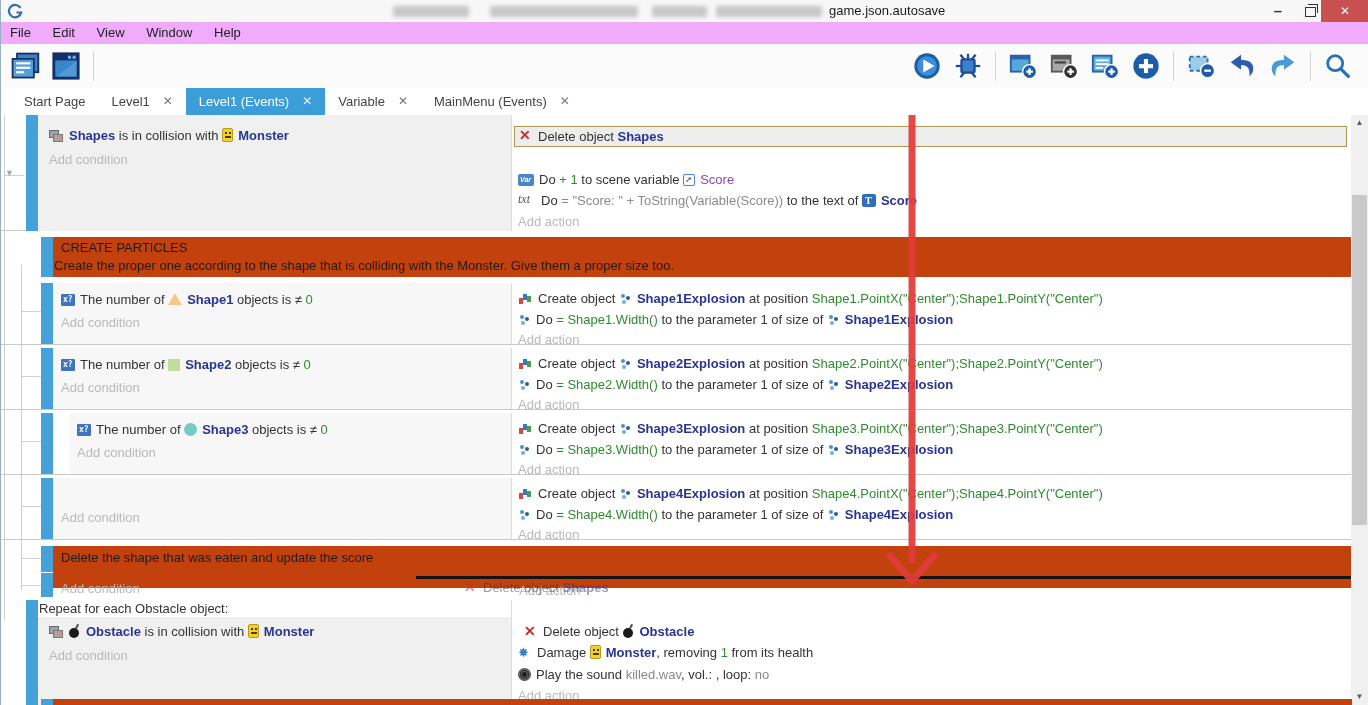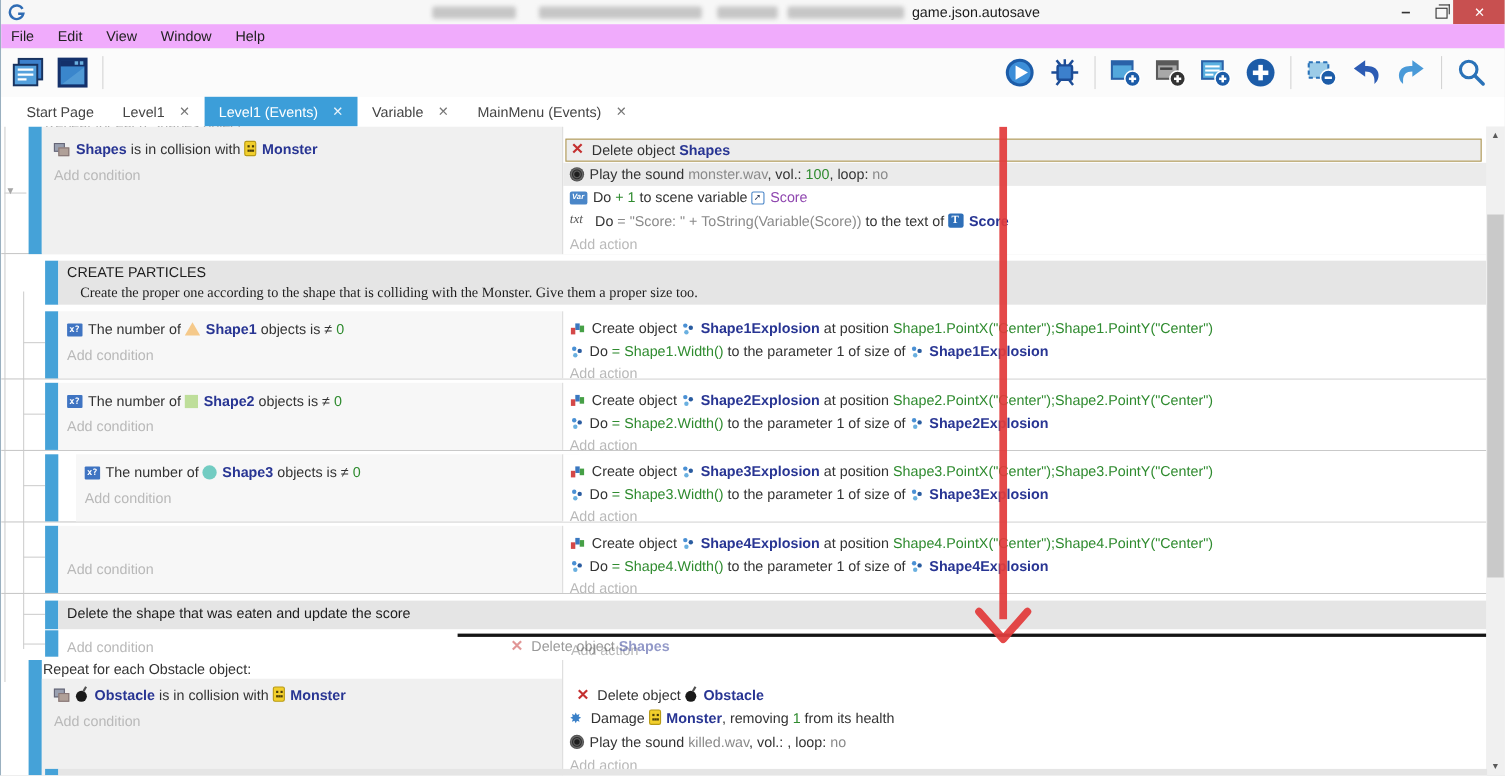--- a/index.html
+++ b/index.html
@@ -39,23 +39,23 @@
   
   .events{position:absolute;top:115px;left:0;width:1351px;height:590px;background:#fff;overflow:hidden;}
   .blk{position:absolute;left:0;width:1351px;}
   .ebar{position:absolute;width:12px;background:#45a2d8;}
   .condcol{position:absolute;background:#f0f0f0;}
   .subcond{background:#f7f7f7;}
   .actcol{position:absolute;background:#fff;border-left:1px solid #dcdcdc;box-sizing:border-box;}
   .line{position:absolute;height:20px;line-height:20px;white-space:nowrap;}
   .addlink{color:#b9b9b9;}
   .evheader{position:absolute;color:#333;white-space:nowrap;}
-  .comment{position:absolute;background:#e5e5e5;overflow:hidden;}
+  .comment{position:absolute;background:#c2410c;overflow:hidden;}
   .ctitle{position:absolute;left:8px;top:3px;color:#1d1d1d;}
-  .cbody{position:absolute;left:20px;top:21px;color:#1d1d1d;font-family:Liberation Serif, serif;}
+  .cbody{position:absolute;left:1px;top:21px;color:#1d1d1d;}
   .ev1{top:0;height:116px;border-bottom:1px solid #c9c9c9;box-sizing:border-box;}
   .sub{height:62px;border-bottom:1px solid #c9c9c9;box-sizing:border-box;}
   .s0{top:168px}.s1{top:233px}.s2{top:298px}.s3{top:363px}
   .ghostrow{top:458px;height:26px;}
   .ev2{top:485px;height:105px;}
   .selrow{position:absolute;left:2px;top:11px;width:833px;height:21px;border:1px solid #b09752;background:#ededed;box-sizing:border-box;line-height:19px;padding-left:4px;white-space:nowrap;}
   .hlrow{position:absolute;left:0;top:33px;width:840px;height:21px;background:#ebebeb;line-height:21px;padding-left:6px;box-sizing:border-box;white-space:nowrap;}
   .dropline{position:absolute;left:415px;top:3px;width:936px;height:3px;background:#141414;}
   .ghost{position:absolute;left:463px;top:5px;opacity:.5;white-space:nowrap;}
   
@@ -288,21 +288,20 @@
 
     <div class="blk ev1">
       <div class="evheader" style="left:40px;top:-9px">Repeat for each Shapes object:</div>
       <div class="ebar" style="left:25px;top:0;height:116px"></div>
       <div class="condcol" style="left:37px;top:0;width:473px;height:116px">
         <div class="line" style="left:11px;top:11px"><span class="ic ic-collision-icon"></span><span class="seg seg-o">Shapes</span><span class="seg seg-n"> is in collision with </span><span class="ic ic-monster-icon"></span><span class="seg seg-o">Monster</span></div>
         <div class="line addlink" style="left:11px;top:35px">Add condition</div>
       </div>
       <div class="actcol" style="left:510px;top:0;width:841px;height:116px">
         <div class="selrow"><span class="ic ic-delete-icon"></span><span class="seg seg-n">Delete object </span><span class="seg seg-o">Shapes</span></div>
-        <div class="hlrow"><span class="ic ic-sound-icon"></span><span class="seg seg-n">Play the sound </span><span class="seg seg-d">monster.wav</span><span class="seg seg-n">, vol.: </span><span class="seg seg-g">100</span><span class="seg seg-n">, loop: </span><span class="seg seg-d">no</span></div>
         <div class="line" style="left:6px;top:55px"><span class="ic ic-variable-icon"></span><span class="seg seg-n">Do </span><span class="seg seg-g">+ 1</span><span class="seg seg-n"> to scene variable </span><span class="ic ic-scene-variable-icon"></span><span class="seg seg-p">Score</span></div>
         <div class="line" style="left:6px;top:76px"><span class="ic ic-text-action-icon"></span><span class="seg seg-n">Do </span><span class="seg seg-d">= "Score: " + ToString(Variable(Score))</span><span class="seg seg-n"> to the text of </span><span class="ic ic-text-object-icon"></span><span class="seg seg-o">Score</span></div>
         <div class="line addlink" style="left:6px;top:97px">Add action</div>
       </div>
     </div>
 
     <div class="ebar" style="left:40px;top:122px;height:40px"></div>
     <div class="comment" style="left:52px;top:122px;width:1299px;height:40px">
       <div class="ctitle">CREATE PARTICLES</div>
       <div class="cbody">Create the proper one according to the shape that is colliding with the Monster. Give them a proper size too.</div>
@@ -353,21 +352,21 @@
         <div class="line addlink" style="left:8px;top:30px">Add condition</div>
       </div>
       <div class="actcol" style="left:510px;top:0;width:841px;height:61px">
         <div class="line" style="left:6px;top:6px"><span class="ic ic-create-icon"></span><span class="seg seg-n">Create object </span><span class="ic ic-particle-icon"></span><span class="seg seg-o">Shape4Explosion</span><span class="seg seg-n"> at position </span><span class="seg seg-g">Shape4.PointX("Center");Shape4.PointY("Center")</span></div>
         <div class="line" style="left:6px;top:27px"><span class="ic ic-particle-icon"></span><span class="seg seg-n">Do </span><span class="seg seg-g">= Shape4.Width()</span><span class="seg seg-n"> to the parameter 1 of size of </span><span class="ic ic-particle-icon"></span><span class="seg seg-o">Shape4Explosion</span></div>
         <div class="line addlink" style="left:6px;top:47px">Add action</div>
       </div>
     </div>
 
     <div class="ebar" style="left:40px;top:431px;height:26px"></div>
-    <div class="comment" style="left:52px;top:431px;width:1299px;height:26px">
+    <div class="comment" style="left:52px;top:431px;width:1299px;height:42px">
       <div class="ctitle" style="top:4px">Delete the shape that was eaten and update the score</div>
     </div>
 
     <div class="blk ghostrow">
       <div class="ebar" style="left:40px;top:0;height:24px"></div>
       <div class="line addlink" style="left:60px;top:6px">Add condition</div>
       <div class="line addlink" style="left:518px;top:8px">Add action</div>
       <div class="dropline"></div>
       <div class="ghost line"><span class="ic ic-delete-icon"></span><span class="seg seg-n">Delete object </span><span class="seg seg-o">Shapes</span></div>
     </div>

